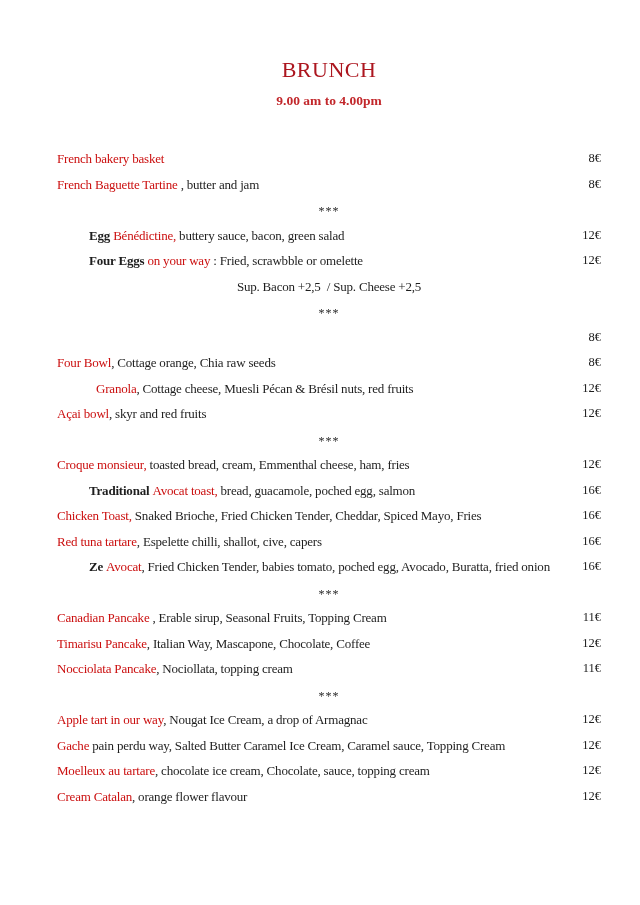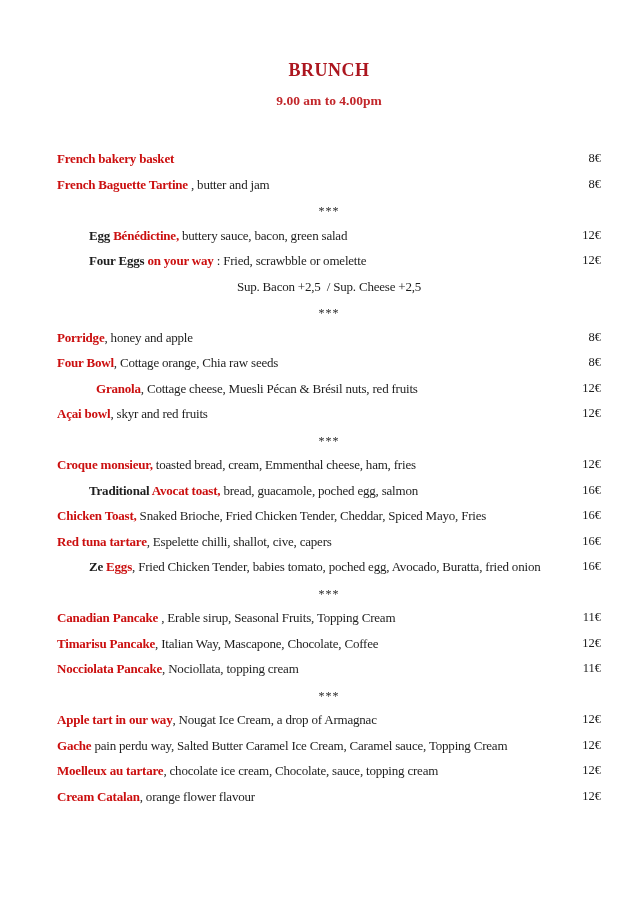--- a/index.html
+++ b/index.html
@@ -9,21 +9,21 @@
     color:#1e1e1e;
     -webkit-font-smoothing:antialiased;
   }
   .page{
     box-sizing:border-box;
     width:640px;height:905px;
     padding:60px 39px 0 57px;
   }
   .menu-header{text-align:center;}
   .page-title{
-    font-size:18px;font-weight:bold;letter-spacing:.5px;
+    font-size:22px;font-weight:normal;letter-spacing:.5px;
     line-height:20px;
   }
   .page-subtitle{
     font-size:13.5px;font-weight:bold;
     margin-top:13px;line-height:16px;
   }
   .menu-body{margin-top:37px;}
   .row{
     position:relative;
     height:25.5px;line-height:25.5px;
@@ -32,21 +32,21 @@
   }
   .row .desc{
     display:inline-block;
     max-width:508px;
     overflow:visible;
   }
   .row .price{
     position:absolute;right:0;top:0;
     font-size:12.5px;letter-spacing:0;
   }
-  .seg-red{font-weight:bold;}
+  .seg-red{font-weight:normal;}
   .seg-bold{font-weight:bold;color:#1e1e1e;margin-left:32px;}
   .sep{
     height:25.5px;line-height:29px;
     text-align:center;
     font-size:12px;letter-spacing:1px;
   }
   .note{
     height:25.5px;line-height:25.5px;
     text-align:center;
     font-size:13px;letter-spacing:-0.2px;
@@ -67,32 +67,32 @@
         <div class="row"><span class="desc"><span class="seg-red" style="color: rgb(203, 15, 15);">French Baguette Tartine</span><span class="seg-plain"> , butter and jam</span></span><span class="price">8€</span></div>
       </div>
       <div class="sep">***</div>
       <div class="section">
         <div class="row"><span class="desc"><span class="seg-bold">Egg </span><span class="seg-red" style="color: rgb(203, 15, 15);">Bénédictine,</span><span class="seg-plain"> buttery sauce, bacon, green salad</span></span><span class="price">12€</span></div>
         <div class="row"><span class="desc"><span class="seg-bold">Four Eggs </span><span class="seg-red" style="color: rgb(203, 15, 15);">on your way</span><span class="seg-plain"> : Fried, scrawbble or omelette</span></span><span class="price">12€</span></div>
         <div class="note">Sup. Bacon +2,5  / Sup. Cheese +2,5</div>
       </div>
       <div class="sep">***</div>
       <div class="section">
-        <div class="row"><span class="desc"><span class="seg-red" style="color: rgb(203, 15, 15);">Porridge</span><span class="seg-plain">, honey and apple</span></span><span class="price">8€</span></div>
+        <div class="row"><span class="price">8€</span></div>
         <div class="row"><span class="desc"><span class="seg-red" style="color: rgb(203, 15, 15);">Four Bowl</span><span class="seg-plain">, Cottage orange, Chia raw seeds</span></span><span class="price">8€</span></div>
         <div class="row"><span class="desc"><span class="seg-red" style="color: rgb(203, 15, 15); margin-left: 39px;">Granola</span><span class="seg-plain">, Cottage cheese, Muesli Pécan &amp; Brésil nuts, red fruits</span></span><span class="price">12€</span></div>
         <div class="row"><span class="desc"><span class="seg-red" style="color: rgb(203, 15, 15);">Açai bowl</span><span class="seg-plain">, skyr and red fruits</span></span><span class="price">12€</span></div>
       </div>
       <div class="sep">***</div>
       <div class="section">
         <div class="row"><span class="desc"><span class="seg-red" style="color: rgb(203, 15, 15);">Croque monsieur,</span><span class="seg-plain"> toasted bread, cream, Emmenthal cheese, ham, fries</span></span><span class="price">12€</span></div>
         <div class="row"><span class="desc"><span class="seg-bold">Traditional </span><span class="seg-red" style="color: rgb(203, 15, 15);">Avocat toast,</span><span class="seg-plain"> bread, guacamole, poched egg, salmon</span></span><span class="price">16€</span></div>
         <div class="row"><span class="desc"><span class="seg-red" style="color: rgb(203, 15, 15);">Chicken Toast,</span><span class="seg-plain"> Snaked Brioche, Fried Chicken Tender, Cheddar, Spiced Mayo, Fries</span></span><span class="price">16€</span></div>
         <div class="row"><span class="desc"><span class="seg-red" style="color: rgb(203, 15, 15);">Red tuna tartare</span><span class="seg-plain">, Espelette chilli, shallot, cive, capers</span></span><span class="price">16€</span></div>
-        <div class="row"><span class="desc"><span class="seg-bold">Ze </span><span class="seg-red" style="color: rgb(203, 15, 15);">Eggs</span><span class="seg-plain">, Fried Chicken Tender, babies tomato, poched egg, Avocado, Buratta, fried onion</span></span><span class="price">16€</span></div>
+        <div class="row"><span class="desc"><span class="seg-bold">Ze </span><span class="seg-red" style="color: rgb(203, 15, 15);">Avocat</span><span class="seg-plain">, Fried Chicken Tender, babies tomato, poched egg, Avocado, Buratta, fried onion</span></span><span class="price">16€</span></div>
       </div>
       <div class="sep">***</div>
       <div class="section">
         <div class="row"><span class="desc"><span class="seg-red" style="color: rgb(203, 15, 15);">Canadian Pancake</span><span class="seg-plain"> , Erable sirup, Seasonal Fruits, Topping Cream</span></span><span class="price">11€</span></div>
         <div class="row"><span class="desc"><span class="seg-red" style="color: rgb(203, 15, 15); text-align: right;">Timarisu Pancake</span><span class="seg-plain">, Italian Way, Mascapone, Chocolate, Coffee</span></span><span class="price">12€</span></div>
         <div class="row"><span class="desc"><span class="seg-red" style="color: rgb(203, 15, 15);">Nocciolata Pancake</span><span class="seg-plain">, Nociollata, topping cream</span></span><span class="price">11€</span></div>
       </div>
       <div class="sep">***</div>
       <div class="section">
         <div class="row"><span class="desc"><span class="seg-red" style="color: rgb(203, 15, 15);">Apple tart in our way</span><span class="seg-plain">, Nougat Ice Cream, a drop of Armagnac</span></span><span class="price">12€</span></div>

